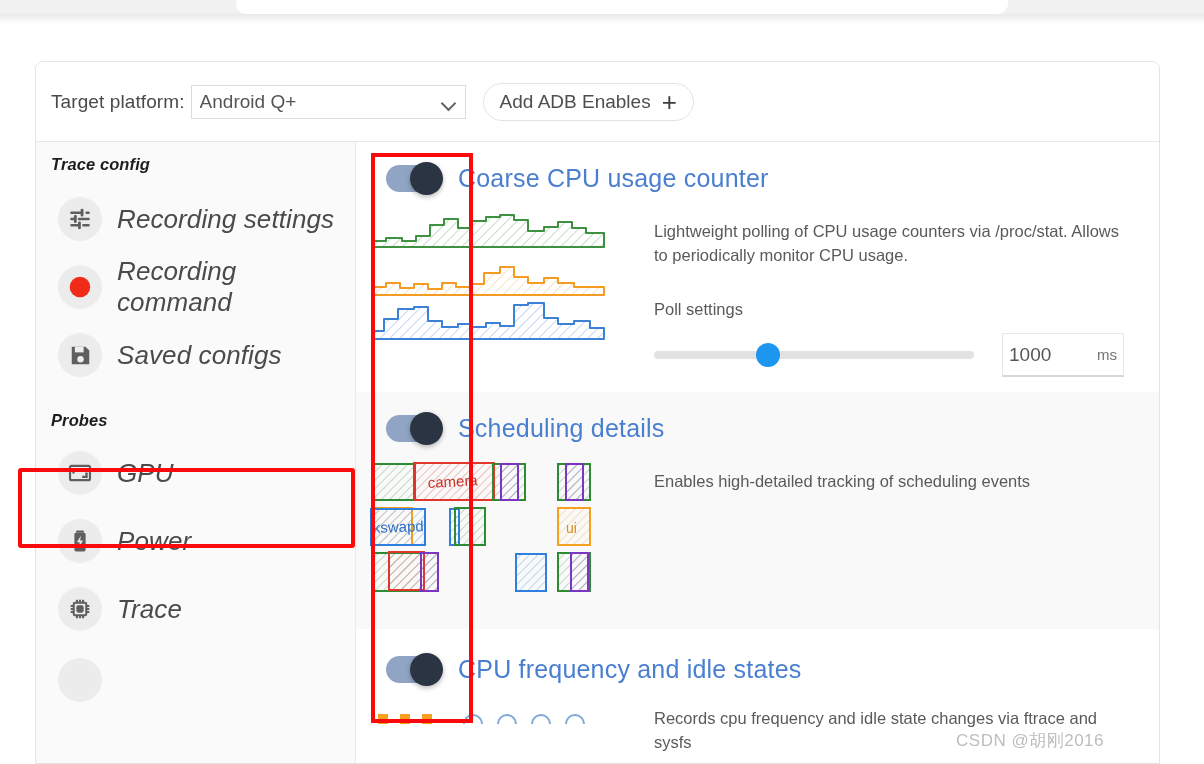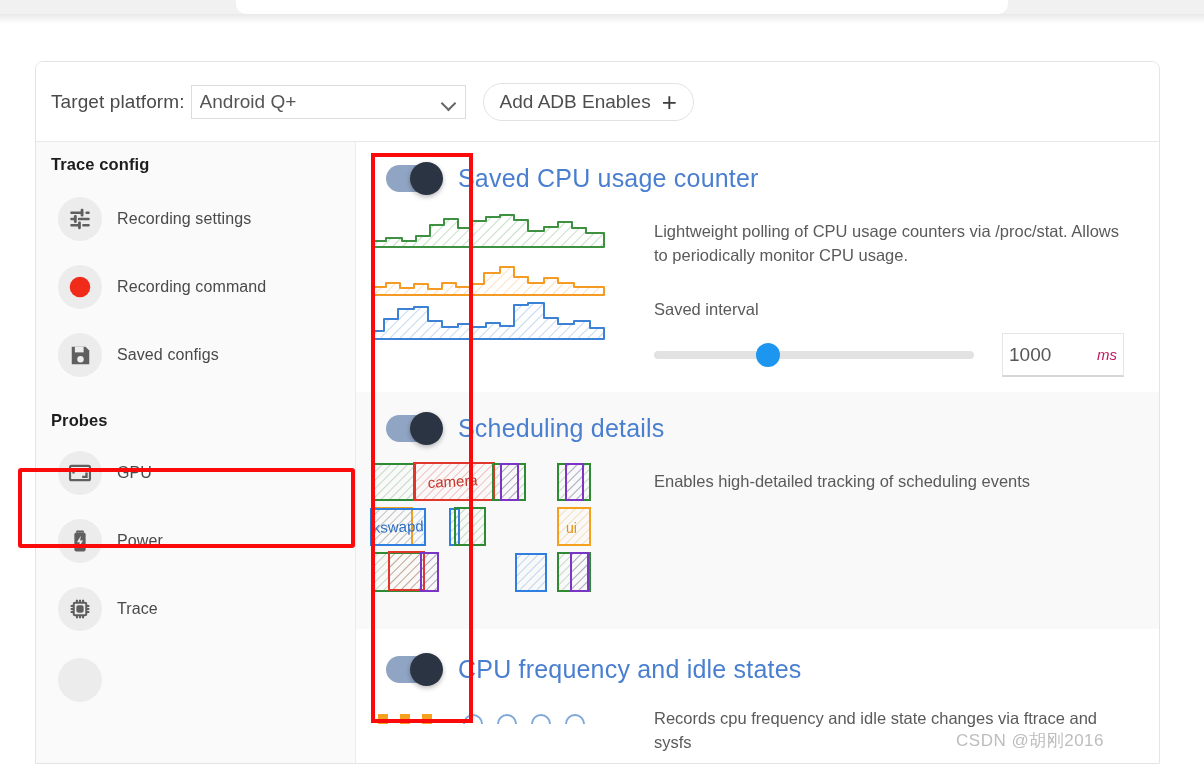--- a/index.html
+++ b/index.html
@@ -72,39 +72,40 @@
 
   
   .body { display:flex; height:622px; }
 
   
   .sidebar {
     width:320px; background:#fafafa;
     border-right:1px solid #ececec;
     padding-top:13px;
     position:relative;
+    font-style:italic;
   }
   .sb-head {
     font-size:16.5px; font-weight:bold; color:#1d1d1d;
     padding-left:15px; margin-bottom:11px; letter-spacing:0.1px;
   }
   .sb-head.second { margin-top:22px; margin-bottom:9px; }
   .sb-item {
     display:flex; align-items:center; gap:15px;
     height:68px; padding-left:22px; cursor:pointer;
     color:#4a4a4a;
   }
   .sb-item.selected { background:#77aaf0; color:#ffffff; }
   .sb-icon {
     width:44px; height:44px; border-radius:50%;
     background:#ececec; display:flex; align-items:center; justify-content:center;
     flex:0 0 44px;
   }
   .sb-item.selected .sb-icon { background:#eaeaea; }
-  .sb-label { font-size:16px; letter-spacing:0.1px; }
+  .sb-label { font-size:26px; letter-spacing:0.1px; }
 
   
   .content { flex:1; position:relative; background:#ffffff; overflow:hidden; }
   .section { position:relative; padding:22px 0 0 0; }
   .section.alt { background:#f9f9f9; }
   .sec-head { display:flex; align-items:center; gap:18px; padding-left:30px; }
   .toggle {
     width:54px; height:27px; border-radius:14px;
     background:#90a4c4; position:relative; flex:0 0 54px; cursor:pointer;
   }
@@ -127,21 +128,21 @@
   .slider .thumb {
     position:absolute; left:32%; top:-8px; width:24px; height:24px;
     border-radius:50%; background:#1d96f0; cursor:pointer;
   }
   .num-box {
     margin-left:28px; width:122px; height:44px;
     border:1px solid #e6e6e6; border-bottom:2px solid #d6d6d6;
     display:flex; align-items:center; padding:0 6px; background:#fff;
   }
   .num-val { font-size:19px; color:#575757; flex:1; }
-  .num-unit { font-size:15px; color:#be185d;font-style:italic; }
+  .num-unit { font-size:15px; color:#737373; }
 
   
   .annot {
     position:absolute; border:4px solid #fa0a0a; pointer-events:none;
     z-index:40;
   }
   #annot-toggles { left:371px; top:153px; width:102px; height:570px; }
   #annot-cpu { left:18px; top:468px; width:337px; height:80px; border-radius:3px; }
 
   .watermark {
@@ -261,21 +262,21 @@
 
       </div>
 
       <div class="content">
 
         <div class="section" style="height:250px;">
           <div class="sec-head">
             <div class="toggle">
               <div class="knob"></div>
             </div>
-            <div class="sec-title">Saved CPU usage counter</div>
+            <div class="sec-title">Coarse CPU usage counter</div>
           </div>
           <div class="sec-body">
             <div class="thumb-col">
               <svg width="245" height="130" viewBox="0 0 245 130">
                 <defs>
                   <pattern id="hg" width="7" height="7" patternTransform="rotate(45)" patternUnits="userSpaceOnUse">
                     <line x1="0" y1="0" x2="0" y2="7" stroke="#3f9142" stroke-width="1.1" opacity="0.55"></line>
                   </pattern>
                   <pattern id="ho" width="7" height="7" patternTransform="rotate(45)" patternUnits="userSpaceOnUse">
                     <line x1="0" y1="0" x2="0" y2="7" stroke="#f59a23" stroke-width="1.1" opacity="0.55"></line>
@@ -287,21 +288,21 @@
 
                 <path d="M4 36 L4 30 L18 30 L18 27 L34 27 L34 30 L48 30 L48 25 L62 25 L62 14 L76 14 L76 8 L90 8 L90 17 L104 17 L104 10 L118 10 L118 6 L132 6 L132 4 L146 4 L146 9 L160 9 L160 20 L176 20 L176 16 L190 16 L190 11 L204 11 L204 17 L218 17 L218 22 L236 22 L236 36 Z" fill="url(#hg)" stroke="#3f9142" stroke-width="2" stroke-linejoin="round"></path>
 
                 <path d="M4 84 L4 76 L18 76 L18 72 L32 72 L32 77 L46 77 L46 73 L60 73 L60 78 L74 78 L74 72 L88 72 L88 76 L102 76 L102 73 L116 73 L116 62 L132 62 L132 56 L146 56 L146 66 L160 66 L160 72 L176 72 L176 67 L190 67 L190 72 L206 72 L206 76 L236 76 L236 84 Z" fill="url(#ho)" stroke="#f59a23" stroke-width="2" stroke-linejoin="round"></path>
 
                 <path d="M4 128 L4 120 L16 120 L16 108 L30 108 L30 98 L46 98 L46 96 L60 96 L60 110 L74 110 L74 116 L90 116 L90 113 L104 113 L104 116 L118 116 L118 112 L132 112 L132 115 L146 115 L146 94 L160 94 L160 92 L176 92 L176 107 L190 107 L190 113 L206 113 L206 110 L222 110 L222 117 L236 117 L236 128 Z" fill="url(#hb)" stroke="#3b82d6" stroke-width="2" stroke-linejoin="round"></path>
               </svg>
             </div>
             <div class="desc-col">
               <div class="desc-text">Lightweight polling of CPU usage counters via /proc/stat. Allows to periodically monitor CPU usage.</div>
-              <div class="poll-label">Saved interval</div>
+              <div class="poll-label">Poll settings</div>
               <div class="poll-row">
                 <div class="slider">
                   <div class="thumb"></div>
                 </div>
                 <div class="num-box">
                   <span class="num-val">1000</span>
                   <span class="num-unit">ms</span>
                 </div>
               </div>
             </div>

